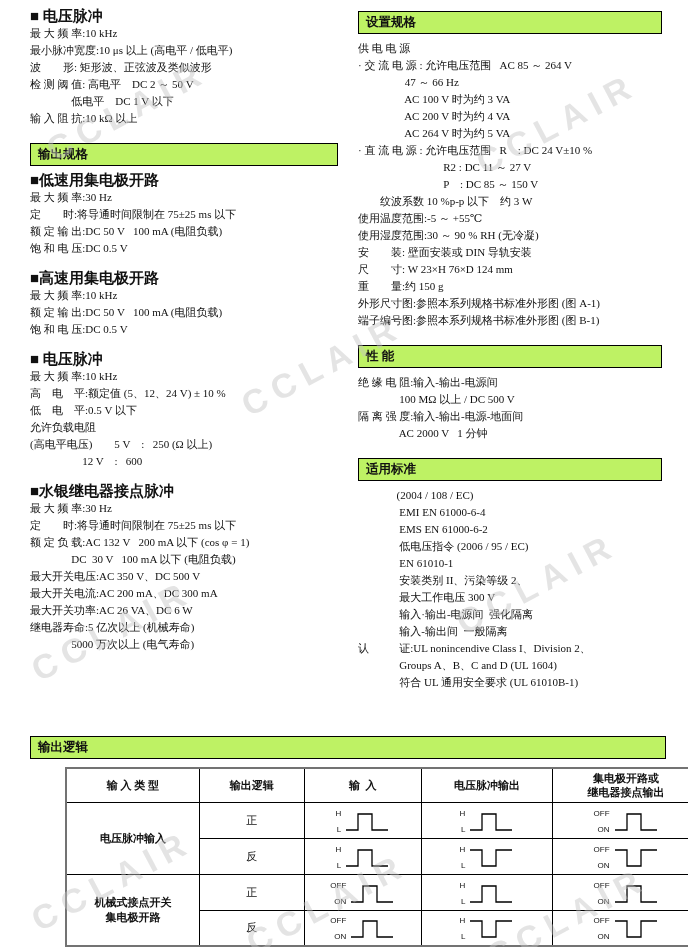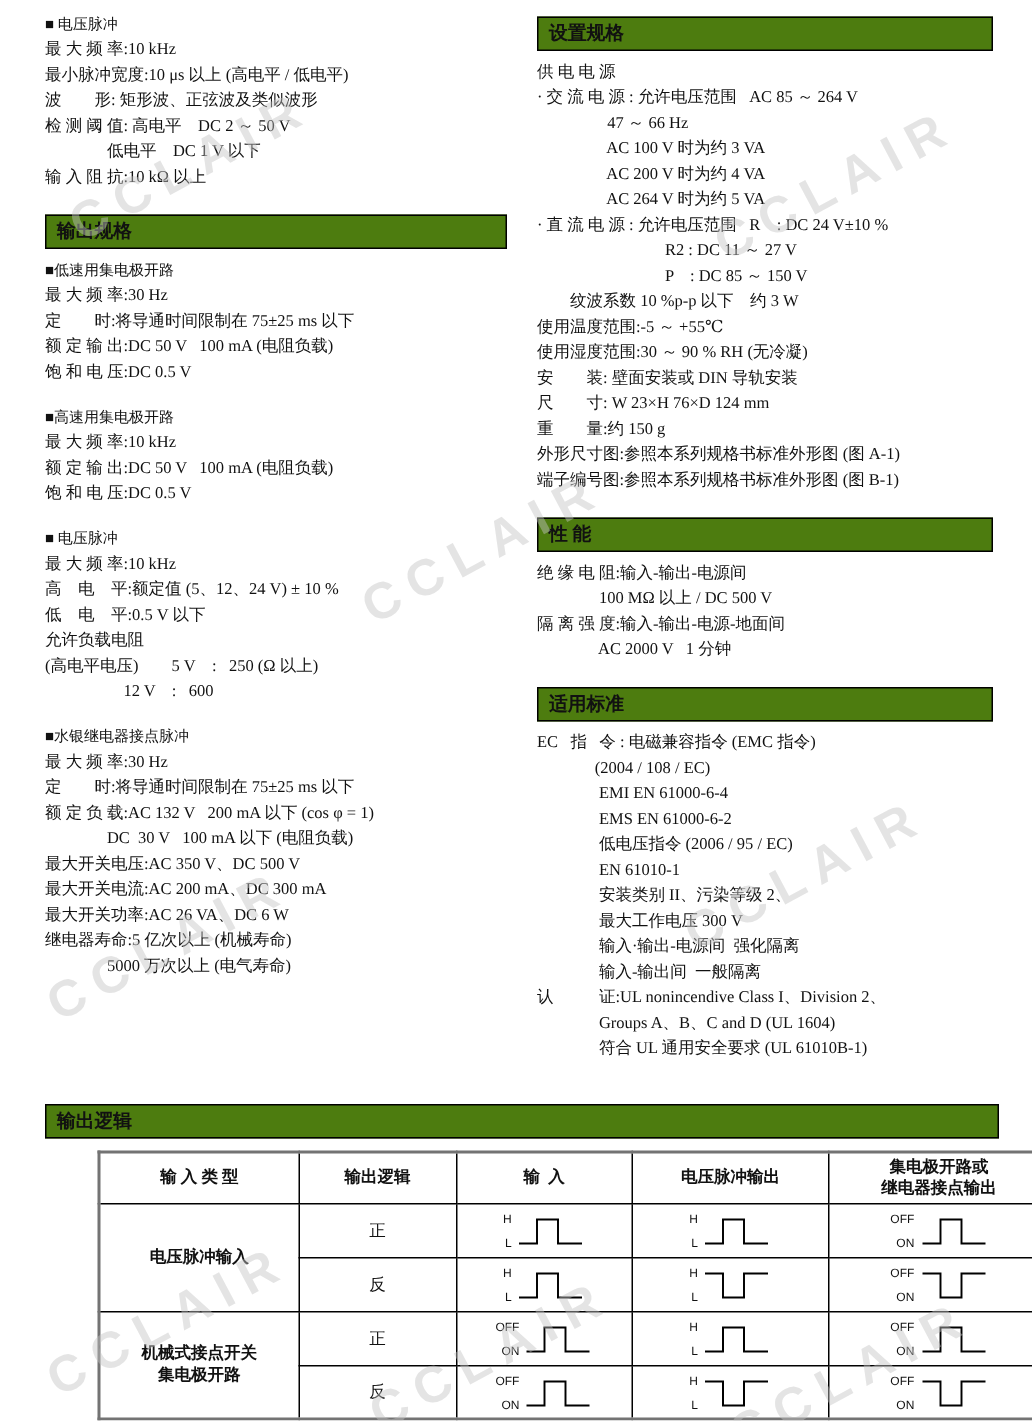--- a/index.html
+++ b/index.html
@@ -7,24 +7,24 @@
   body {
     position:relative; background:#ffffff; color:#111;
     font-family:"Liberation Serif","DejaVu Serif",serif;
     overflow:hidden;
   }
   .page { position:absolute; inset:0; }
   .col { position:absolute; top:8px; z-index:1; }
   .col-left  { left:30px;  width:308px; }
   .col-right { left:358px; width:304px; }
   .spec-line { font-size:11px; line-height:17px; white-space:pre; }
-  .spec-subtitle { font-size:10px; line-height:17px; font-weight:normal; white-space:pre; }
+  .spec-subtitle { font-size:15px; line-height:17px; font-weight:bold; white-space:pre; }
   .sp { height:13px; }
   .sec-header {
-    border:1px solid #000; background:#4d7c0f;
+    border:1px solid #000; background:#bef264;
     font-weight:bold; font-size:12.5px; line-height:19px;
     padding:1px 7px; margin:3px 0 6px;
   }
   .logic-section { position:absolute; left:30px; top:733px; width:636px; z-index:1; }
   .logic-table {
     width:100%; border-collapse:collapse; margin-top:8px;
     table-layout:fixed; border:2px solid #737373;margin-left:35px;
   }
   .logic-table th, .logic-table td {
     border:1px solid #000; font-size:11px; text-align:center;
@@ -121,21 +121,20 @@
       <div class="spec-line">外形尺寸图:参照本系列规格书标准外形图 (图 A-1)</div>
       <div class="spec-line">端子编号图:参照本系列规格书标准外形图 (图 B-1)</div>
       <div class="sp"></div>
       <div class="sec-header">性 能</div>
       <div class="spec-line">绝 缘 电 阻:输入-输出-电源间</div>
       <div class="spec-line">               100 MΩ 以上 / DC 500 V</div>
       <div class="spec-line">隔 离 强 度:输入-输出-电源-地面间</div>
       <div class="spec-line">               AC 2000 V   1 分钟</div>
       <div class="sp"></div>
       <div class="sec-header">适用标准</div>
-      <div class="spec-line">EC   指   令 : 电磁兼容指令 (EMC 指令)</div>
       <div class="spec-line">              (2004 / 108 / EC)</div>
       <div class="spec-line">               EMI EN 61000-6-4</div>
       <div class="spec-line">               EMS EN 61000-6-2</div>
       <div class="spec-line">               低电压指令 (2006 / 95 / EC)</div>
       <div class="spec-line">               EN 61010-1</div>
       <div class="spec-line">               安装类别 II、污染等级 2、</div>
       <div class="spec-line">               最大工作电压 300 V</div>
       <div class="spec-line">               输入·输出-电源间  强化隔离</div>
       <div class="spec-line">               输入-输出间  一般隔离</div>
       <div class="spec-line">认           证:UL nonincendive Class I、Division 2、</div>

